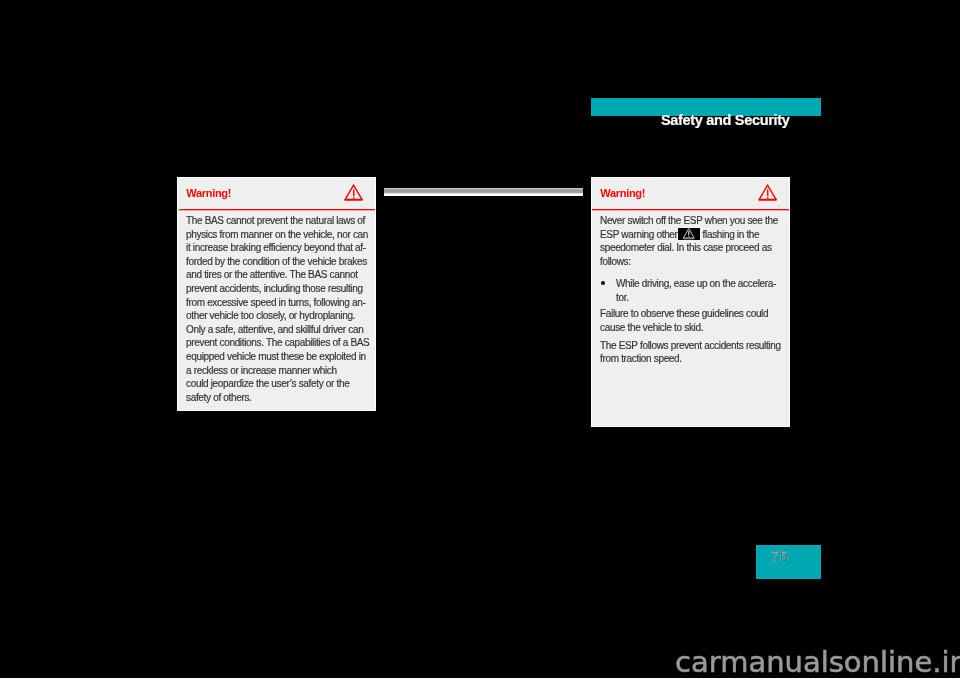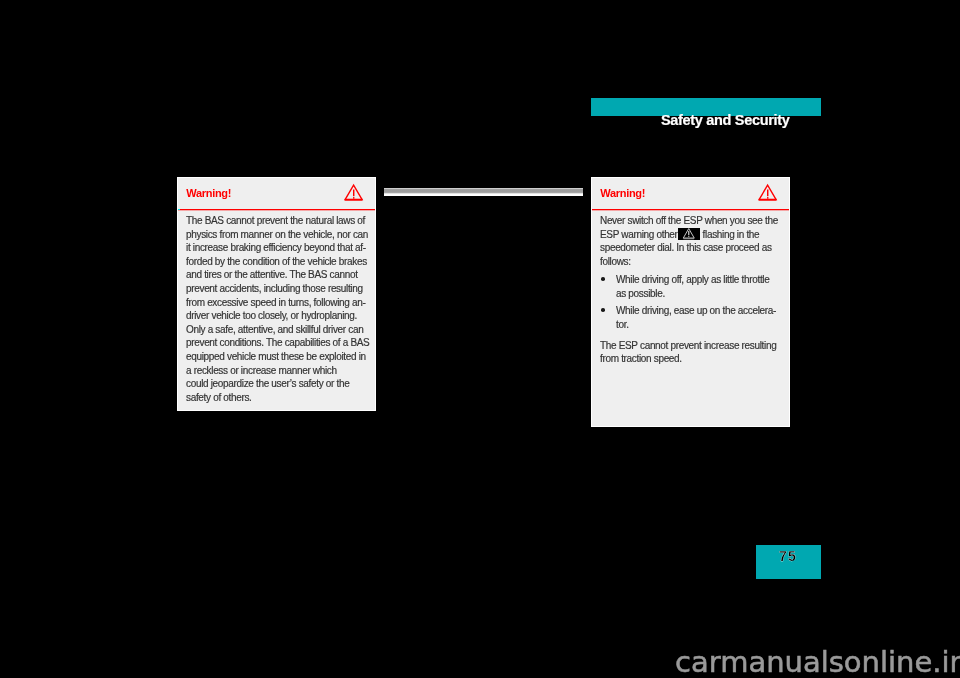--- a/index.html
+++ b/index.html
@@ -153,26 +153,26 @@
   .pagenum {
     position: absolute;
     left: 756px;
     top: 545px;
     width: 65px;
     height: 34px;
     background: #00A8B1;
   }
   .pagenum .num {
     position: absolute;
-    left: 23px;
+    left: 15px;
     top: 3.8px;
-    color: #000000;
+    color: #404040;
     font-size: 14px;
     line-height: 14px;
-    font-weight: bold;
+    font-weight: normal;
     letter-spacing: 1.1px;
     -webkit-text-stroke: 0.25px #ffffff;
   }
 
   
   .watermark {
     position: absolute;
     left: 675px;
     top: 650px;
     color: #9a9a9a;
@@ -207,21 +207,21 @@
     <div class="warn-rule-dot"></div>
     <div class="warn-body">
       <div class="para">
         <span class="ln">The BAS cannot prevent the natural laws of</span>
         <span class="ln">physics from manner on the vehicle, nor can</span>
         <span class="ln">it increase braking efficiency beyond that af-</span>
         <span class="ln">forded by the condition of the vehicle brakes</span>
         <span class="ln">and tires or the attentive. The BAS cannot</span>
         <span class="ln">prevent accidents, including those resulting</span>
         <span class="ln">from excessive speed in turns, following an-</span>
-        <span class="ln">driver vehicle too closely, or hydroplaning.</span>
+        <span class="ln">other vehicle too closely, or hydroplaning.</span>
         <span class="ln">Only a safe, attentive, and skillful driver can</span>
         <span class="ln">prevent conditions. The capabilities of a BAS</span>
         <span class="ln">equipped vehicle must these be exploited in</span>
         <span class="ln">a reckless or increase manner which</span>
         <span class="ln">could jeopardize the user’s safety or the</span>
         <span class="ln">safety of others.</span>
       </div>
     </div>
   </div>
 
@@ -241,35 +241,34 @@
                 <path d="M10.75 0.55 L16.25 10.1 L5.25 10.1 Z" fill="none" stroke="#e6e6e6" stroke-width="0.85" stroke-linejoin="miter"></path>
                 <path d="M5.4 10.55 L16.1 10.55" stroke="#8f8f8f" stroke-width="1.4" fill="none"></path>
                 <rect x="10.3" y="3.0" width="1.0" height="4.2" fill="#ffffff"></rect>
                 <rect x="10.3" y="7.9" width="1.0" height="1.2" fill="#cccccc"></rect>
               </svg></span><span>flashing in the</span></span>
         <span class="ln">speedometer dial. In this case proceed as</span>
         <span class="ln">follows:</span>
       </div>
       <div class="gap"></div>
       <ul class="bullets">
-        <li>
-          <span class="bdot">•</span>
-          <span class="ln">While driving off, apply as little throttle</span>
-          <span class="ln">as possible.</span>
-        </li>
         <li class="sp">
           <span class="bdot">•</span>
           <span class="ln">While driving, ease up on the accelera-</span>
           <span class="ln">tor.</span>
         </li>
       </ul>
       <div class="gap g2"></div>
+      <div class="para">
+        <span class="ln">Failure to observe these guidelines could</span>
+        <span class="ln">cause the vehicle to skid.</span>
+      </div>
       <div class="gap g3"></div>
       <div class="para">
-        <span class="ln">The ESP cannot prevent increase resulting</span>
+        <span class="ln">The ESP follows prevent accidents resulting</span>
         <span class="ln">from traction speed.</span>
       </div>
     </div>
   </div>
 
   <div class="pagenum">
     <div class="num">75</div>
   </div>
 
   <div class="watermark">carmanualsonline.info</div>

